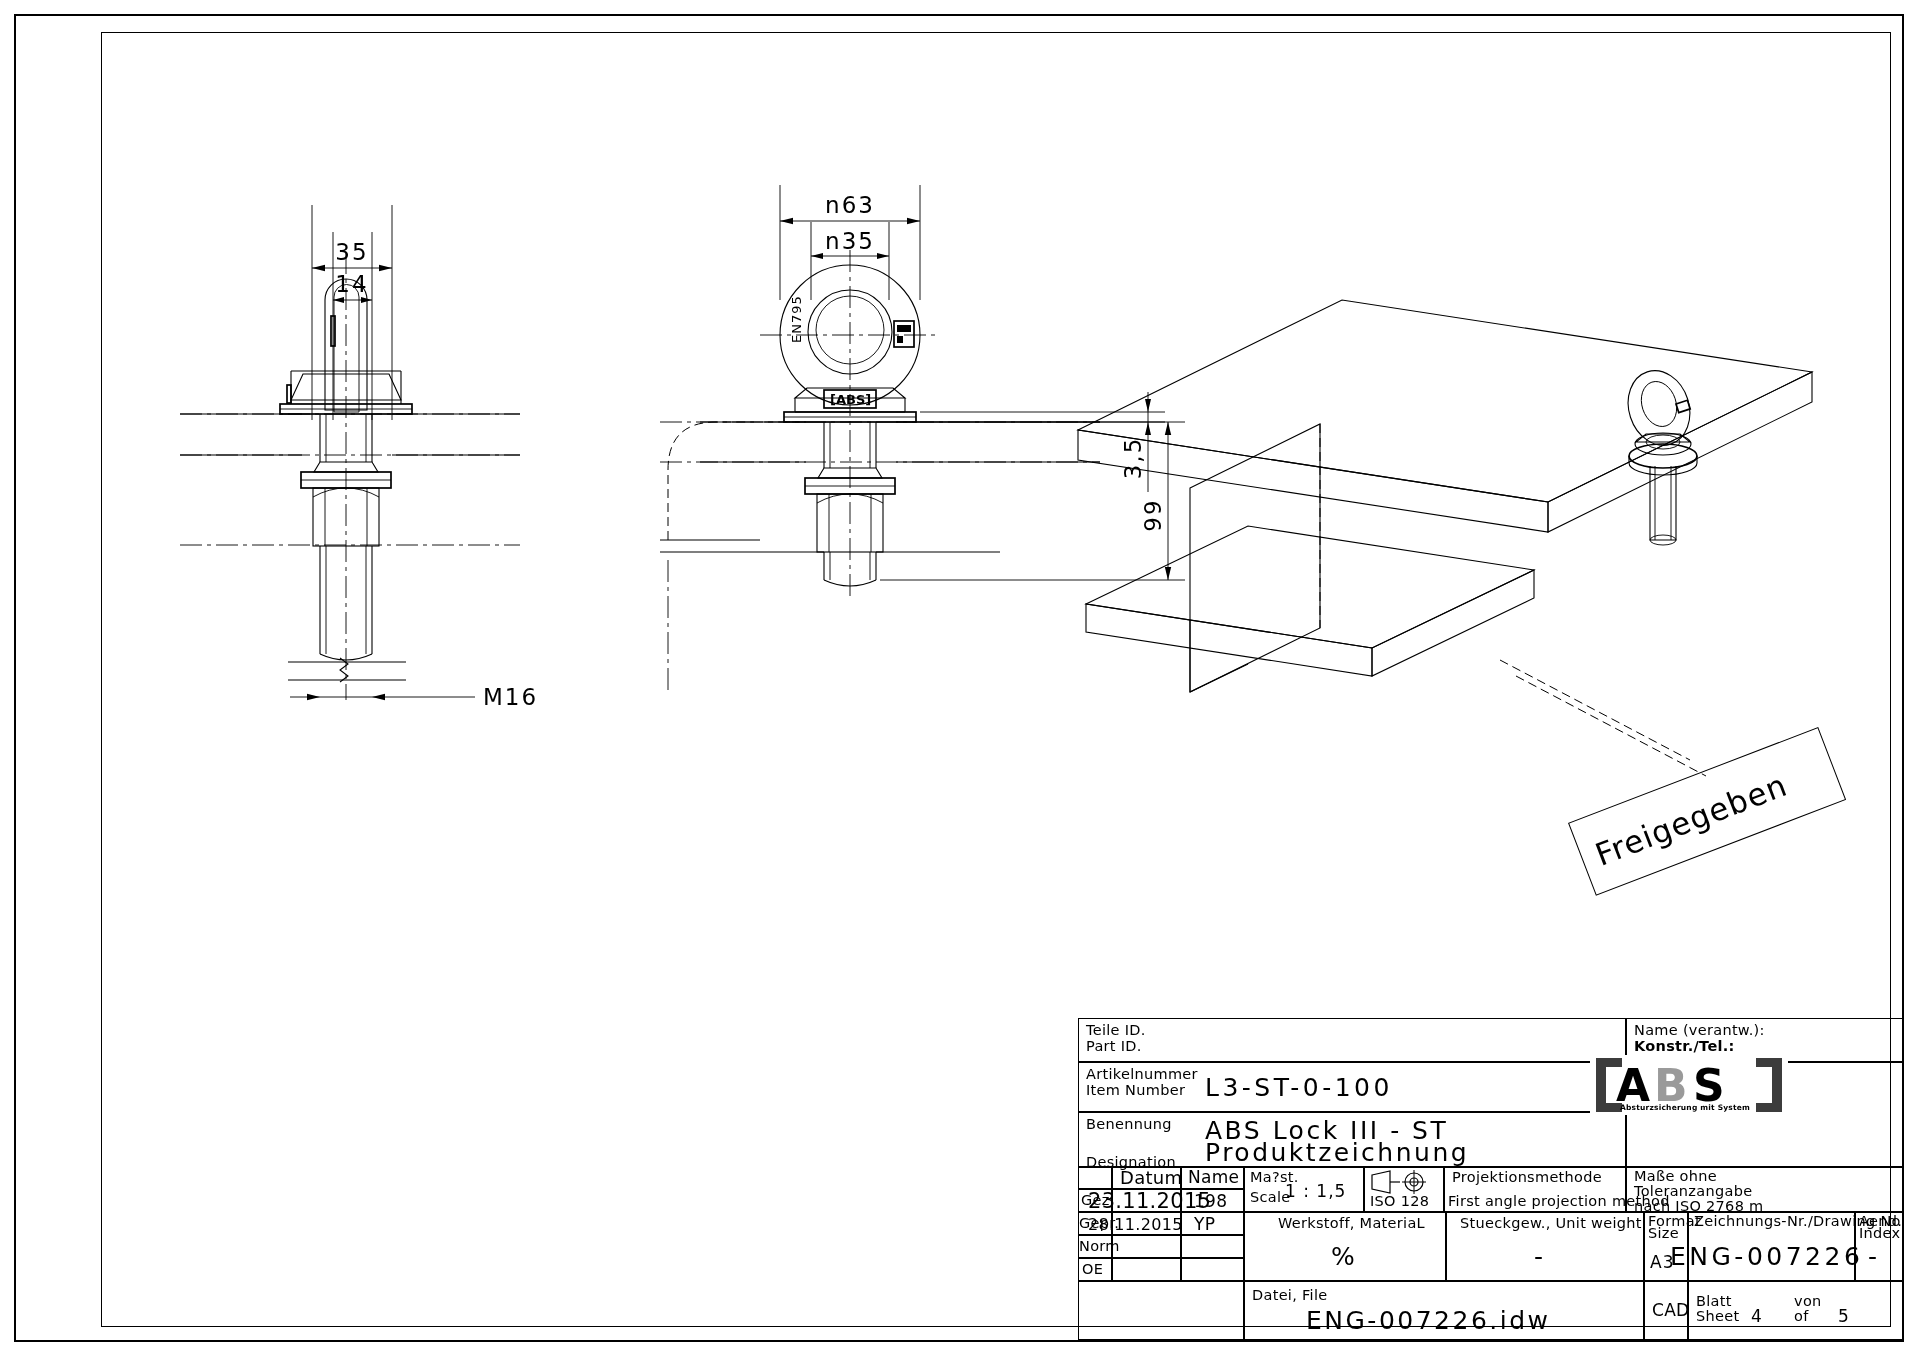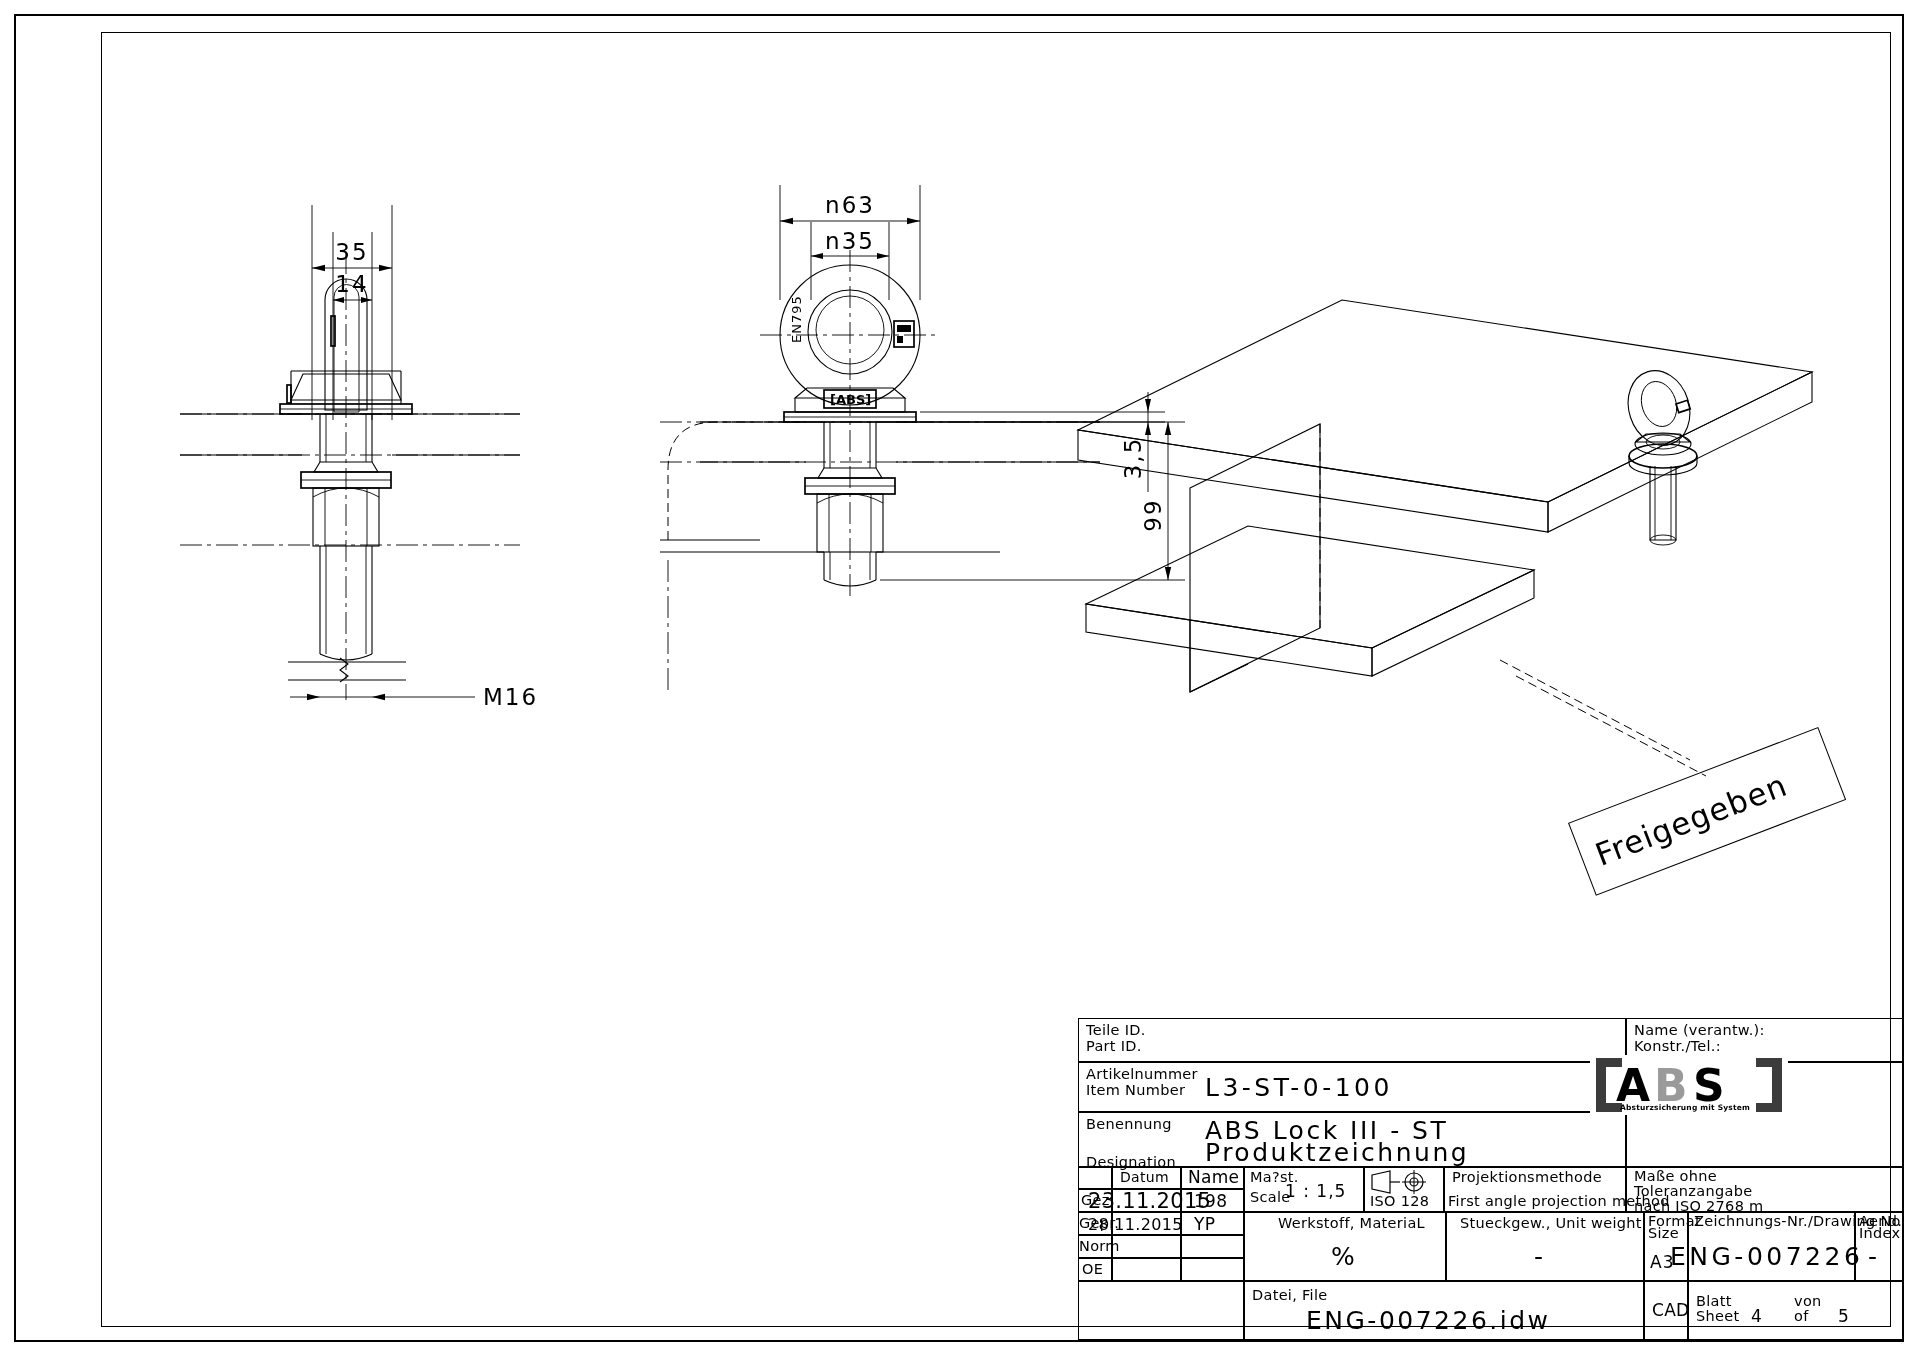--- a/index.html
+++ b/index.html
@@ -284,38 +284,38 @@
 
   <div id="tb">
 
     <div class="bx" style="left:0;top:0;width:826px;height:322px;"></div>
 
     <div class="bx" style="left:0;top:0;width:548px;height:44px;"></div>
     <div class="lbl" style="left:8px;top:5px;">Teile ID.</div>
     <div class="lbl" style="left:8px;top:21px;">Part ID.</div>
     <div class="bx" style="left:548px;top:0;width:278px;height:44px;"></div>
     <div class="lbl" style="left:556px;top:5px;">Name (verantw.):</div>
-    <div class="lbl" style="left:556px;top:21px;">Konstr./Tel.:</div>
+    <div class="lbl" style="left:556px;top:21px;font-weight:bold;">Konstr./Tel.:</div>
 
     <div class="bx" style="left:0;top:44px;width:548px;height:50px;"></div>
     <div class="lbl" style="left:8px;top:49px;">Artikelnummer</div>
     <div class="lbl" style="left:8px;top:65px;">Item Number</div>
     <div class="val v-big" style="left:127px;top:55px;">L3-ST-0-100</div>
 
     <div class="bx" style="left:0;top:94px;width:548px;height:55px;"></div>
     <div class="lbl" style="left:8px;top:99px;">Benennung</div>
     <div class="lbl" style="left:8px;top:115px;margin-top:22px;">Designation</div>
     <div class="val v-med" style="left:127px;top:98px;">ABS Lock III - ST</div>
     <div class="val v-med" style="left:127px;top:120px;">Produktzeichnung</div>
 
     <div class="bx" style="left:548px;top:44px;width:278px;height:105px;"></div>
 
     <div class="bx" style="left:0;top:149px;width:34px;height:22px;"></div>
     <div class="bx" style="left:34px;top:149px;width:69px;height:22px;"></div>
-    <div class="lbl" style="left:42px;top:152px;font-size:14px;">Datum</div>
+    <div class="lbl" style="left:42px;top:152px;font-size:18px;">Datum</div>
     <div class="bx" style="left:103px;top:149px;width:63px;height:22px;"></div>
     <div class="lbl" style="left:110px;top:152px;font-size:17px;">Name</div>
 
     <div class="bx" style="left:0;top:171px;width:34px;height:23px;"></div>
     <div class="lbl" style="left:3px;top:175px;">Gez.</div>
     <div class="bx" style="left:34px;top:171px;width:69px;height:23px;"></div>
     <div class="lbl" style="left:10px;top:176px;font-size:21px;">23.11.2015</div>
     <div class="bx" style="left:103px;top:171px;width:63px;height:23px;"></div>
     <div class="lbl" style="left:116px;top:176px;font-size:17px;">198</div>
 

